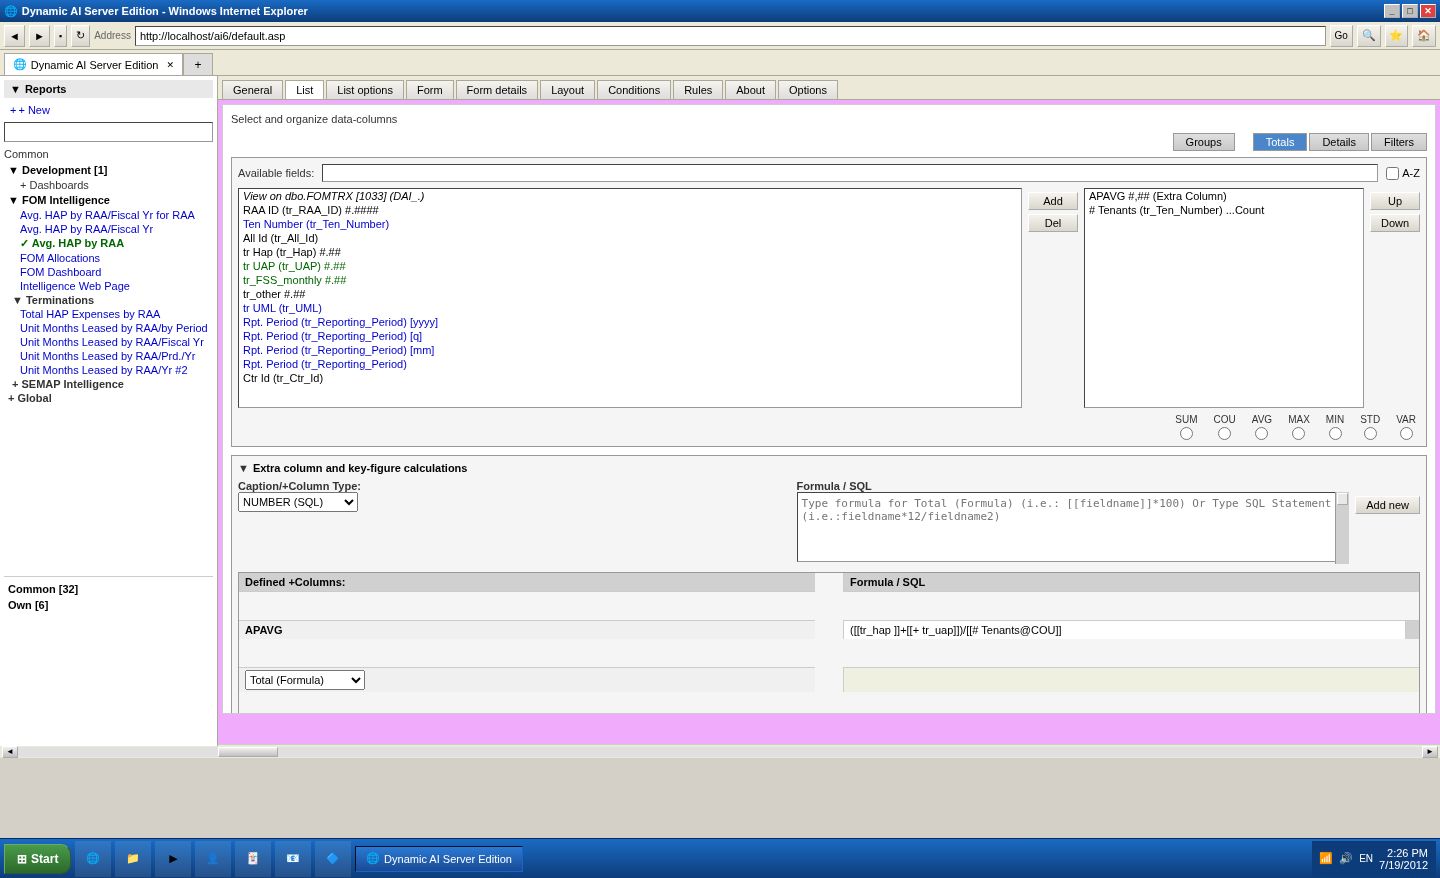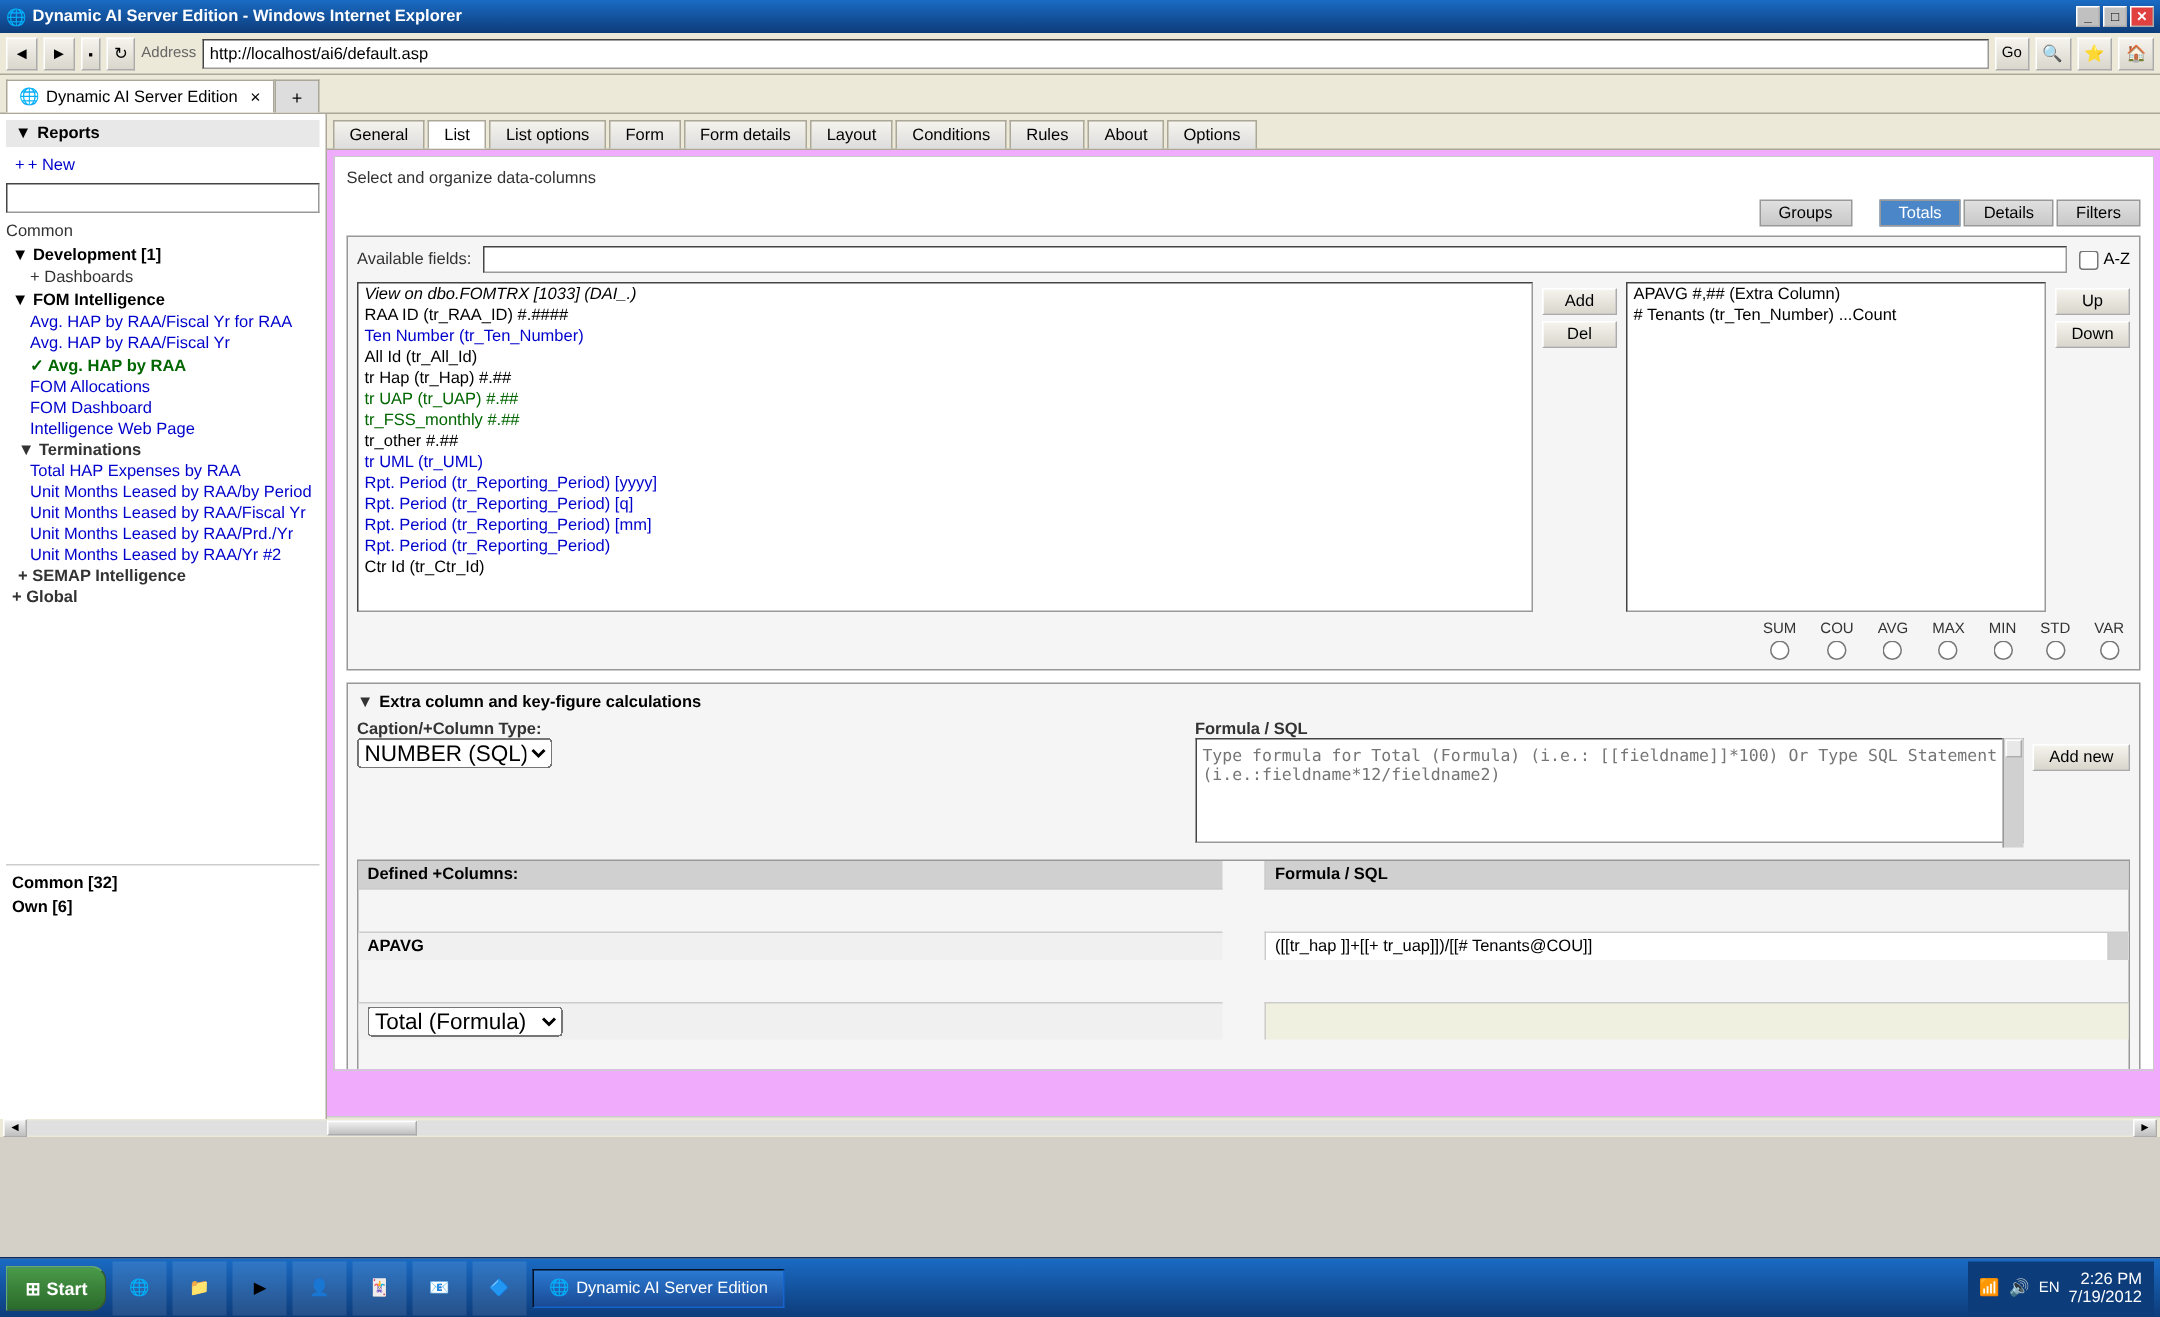--- a/index.html
+++ b/index.html
@@ -387,23 +387,23 @@
     }
     .sidebar-count { font-weight: bold; font-size: 11px; padding: 2px 4px; }
 
     .scrollable-list {
       height: 360px;
       overflow-y: auto;
       overflow-x: hidden;
     }
 
     select.type-dropdown {
-      width: 130px;
+      width: 120px;
       height: 20px;
-      font-size: 15px;
+      font-size: 11px;
     }
   </style>
 </head>
 <body>
 
 <div class="title-bar">
   <div class="title-bar-left">
     <span>🌐</span>
     <span>Dynamic AI Server Edition - Windows Internet Explorer</span>
   </div>

